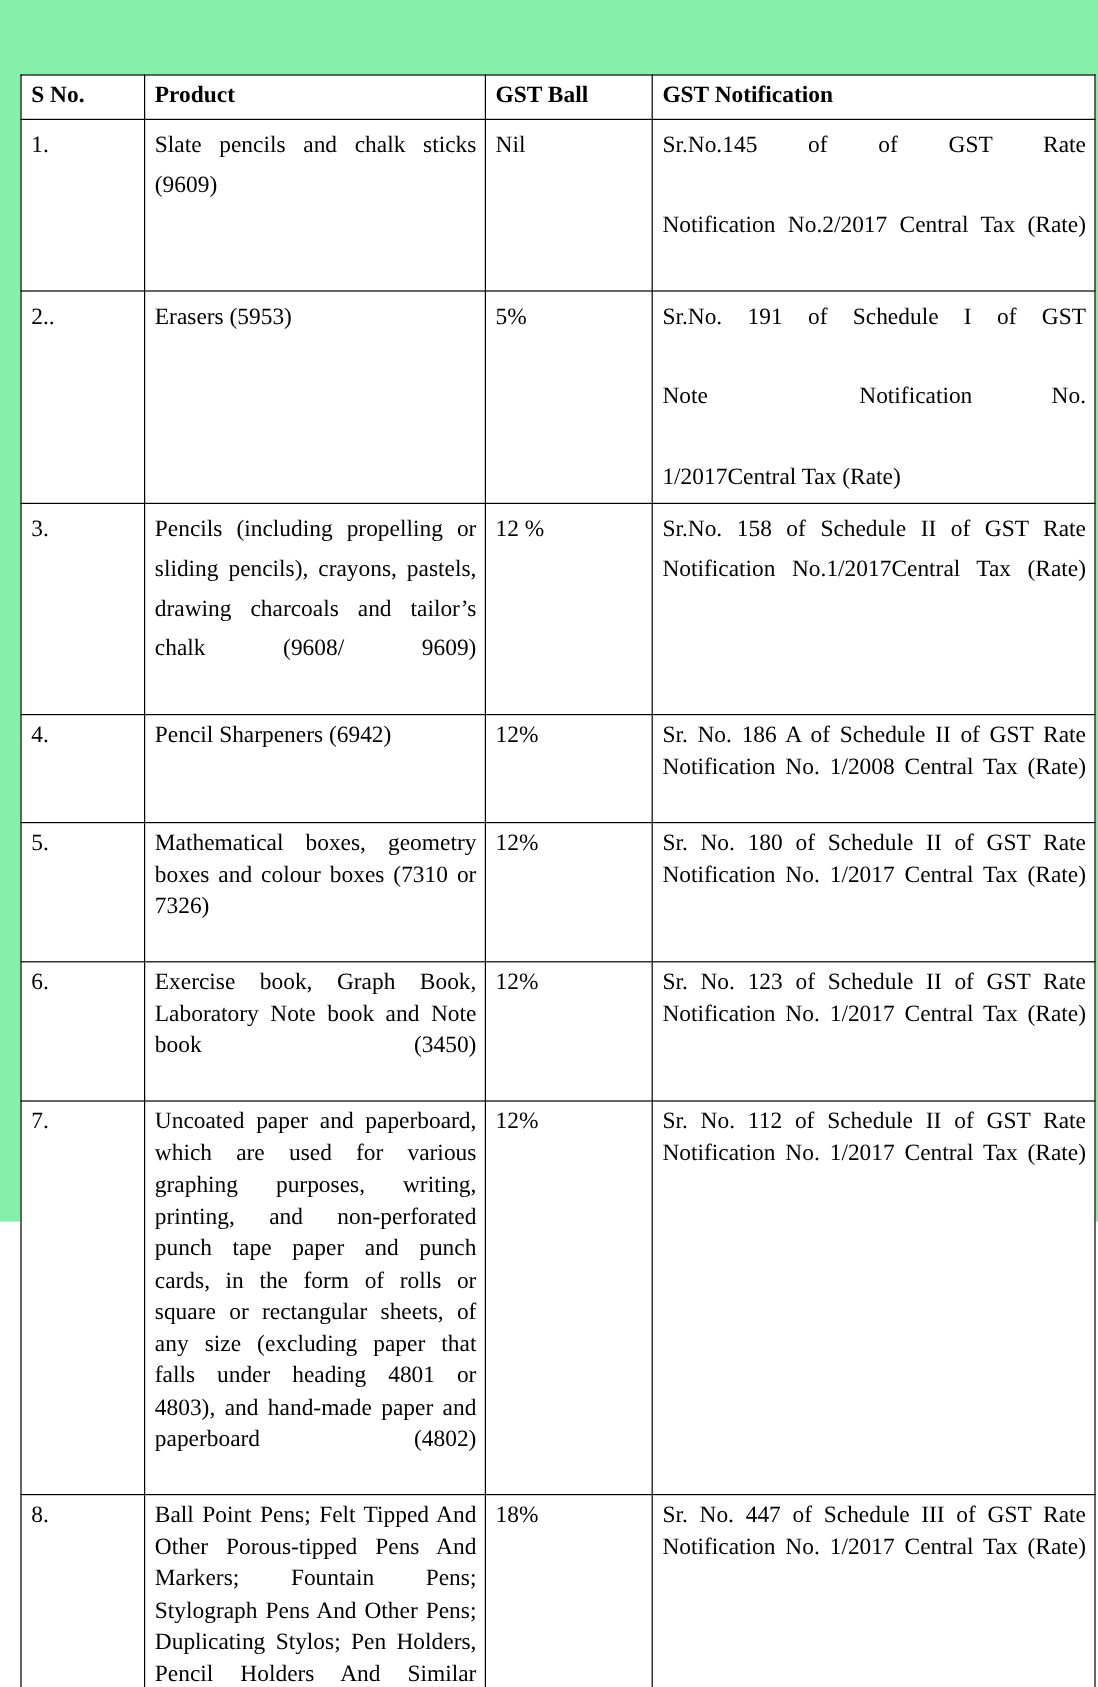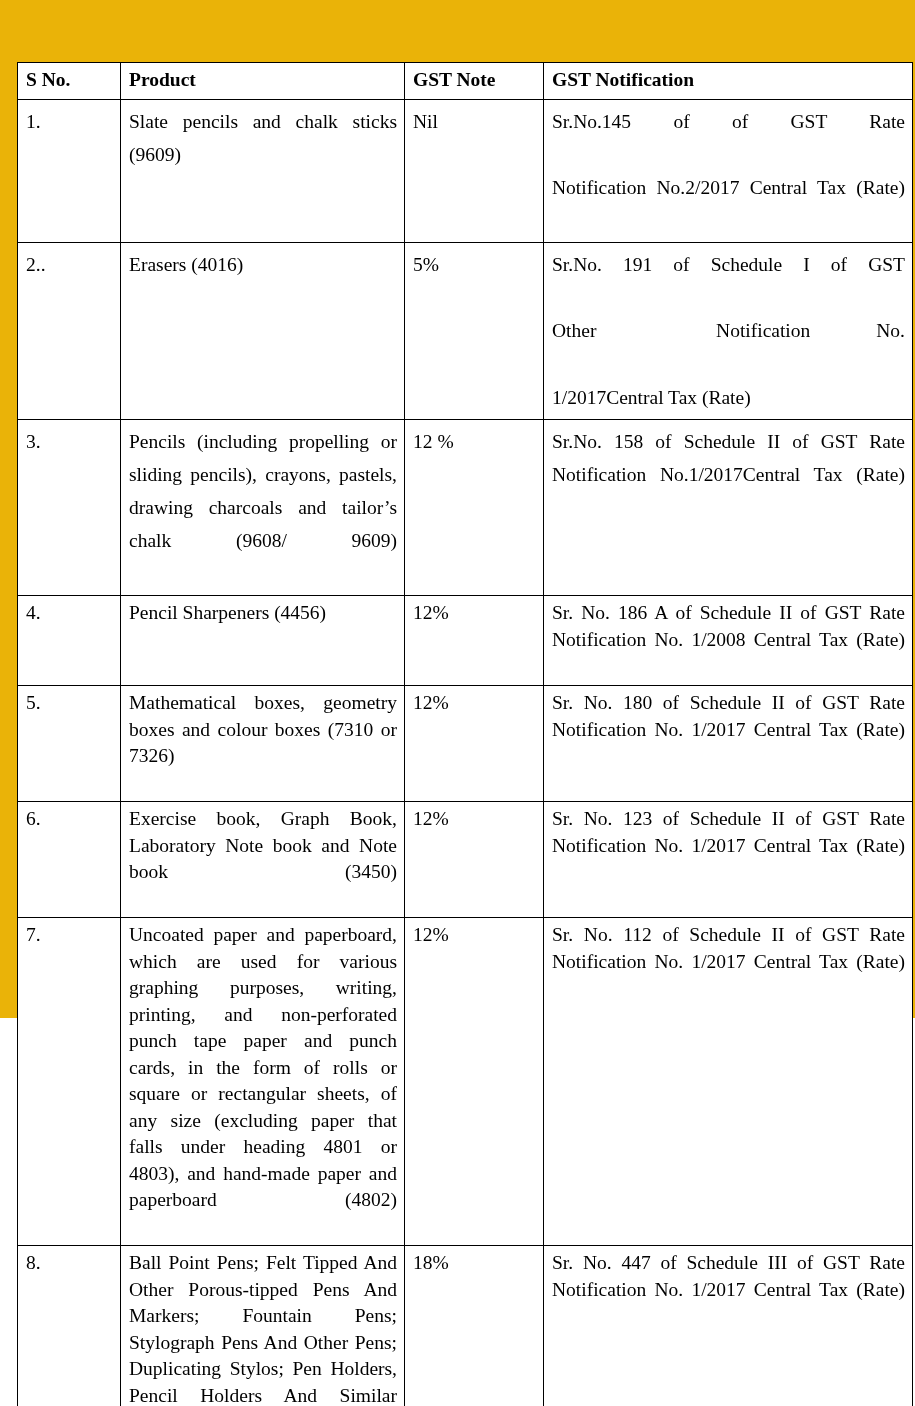--- a/index.html
+++ b/index.html
@@ -11,21 +11,21 @@
     width: 915px;
     height: 1406px;
     font-family: "Liberation Serif", "DejaVu Serif", serif;
     color: #000000;
     overflow: hidden;
   }
   .page {
     position: relative;
     width: 915px;
     height: 1018px;
-    background: #eab308;
+    background: #86efac;
   }
   table.gst-table {
     position: absolute;
     left: 17px;
     top: 62px;
     width: 895px;
     border-collapse: collapse;
     table-layout: fixed;
     background: #ffffff;
   }
@@ -82,21 +82,21 @@
       <col class="c-sno">
       <col class="c-prod">
       <col class="c-rate">
       <col class="c-notif">
     </colgroup>
 
     <thead>
       <tr>
         <th>S No.</th>
         <th>Product</th>
-        <th>GST Note</th>
+        <th>GST Ball</th>
         <th>GST Notification</th>
       </tr>
     </thead>
 
     <tbody>
 
       <tr class="loose">
         <td class="sno">1.</td>
         <td class="prod">
           <span class="j-last">Slate pencils and chalk sticks (9609)</span>
@@ -104,45 +104,45 @@
         <td class="rate">Nil</td>
         <td class="notif">
           <span class="j-last"><span>Sr.No.</span><span>145  of  of  GST  Rate</span></span>
           <span class="j-last">Notification  No.2/2017  Central  Tax (Rate)</span>
         </td>
       </tr>
 
       <tr class="loose">
         <td class="sno">2..</td>
         <td class="prod">
-          <span>Erasers (4016)</span>
+          <span>Erasers (5953)</span>
         </td>
         <td class="rate">5%</td>
         <td class="notif">
           <span class="j-last"><span>Sr.</span><span>No.  191 of Schedule I of GST</span></span>
-          <span class="j-last"><span>Other Notification</span><span style="display:inline-block;width:66px"></span><span>No.</span></span>
+          <span class="j-last"><span>Note Notification</span><span style="display:inline-block;width:66px"></span><span>No.</span></span>
           <span>1/2017Central Tax (Rate)</span>
         </td>
       </tr>
 
       <tr class="loose">
         <td class="sno">3.</td>
         <td class="prod">
           <span class="j-last">Pencils (including propelling or sliding pencils), crayons, pastels, drawing charcoals and tailor’s chalk (9608/ 9609)</span>
         </td>
         <td class="rate">12 %</td>
         <td class="notif">
           <span class="j-last">Sr.No.   158 of Schedule II of GST Rate  Notification  No.1/2017Central Tax (Rate)</span>
         </td>
       </tr>
 
       <tr class="tight">
         <td class="sno">4.</td>
         <td class="prod">
-          <span>Pencil Sharpeners (4456)</span>
+          <span>Pencil Sharpeners (6942)</span>
         </td>
         <td class="rate">12%</td>
         <td class="notif">
           <span class="j-last">Sr. No. 186 A of Schedule II of GST Rate Notification No. 1/2008 Central Tax (Rate)</span>
         </td>
       </tr>
 
       <tr class="tight">
         <td class="sno">5.</td>
         <td class="prod">

